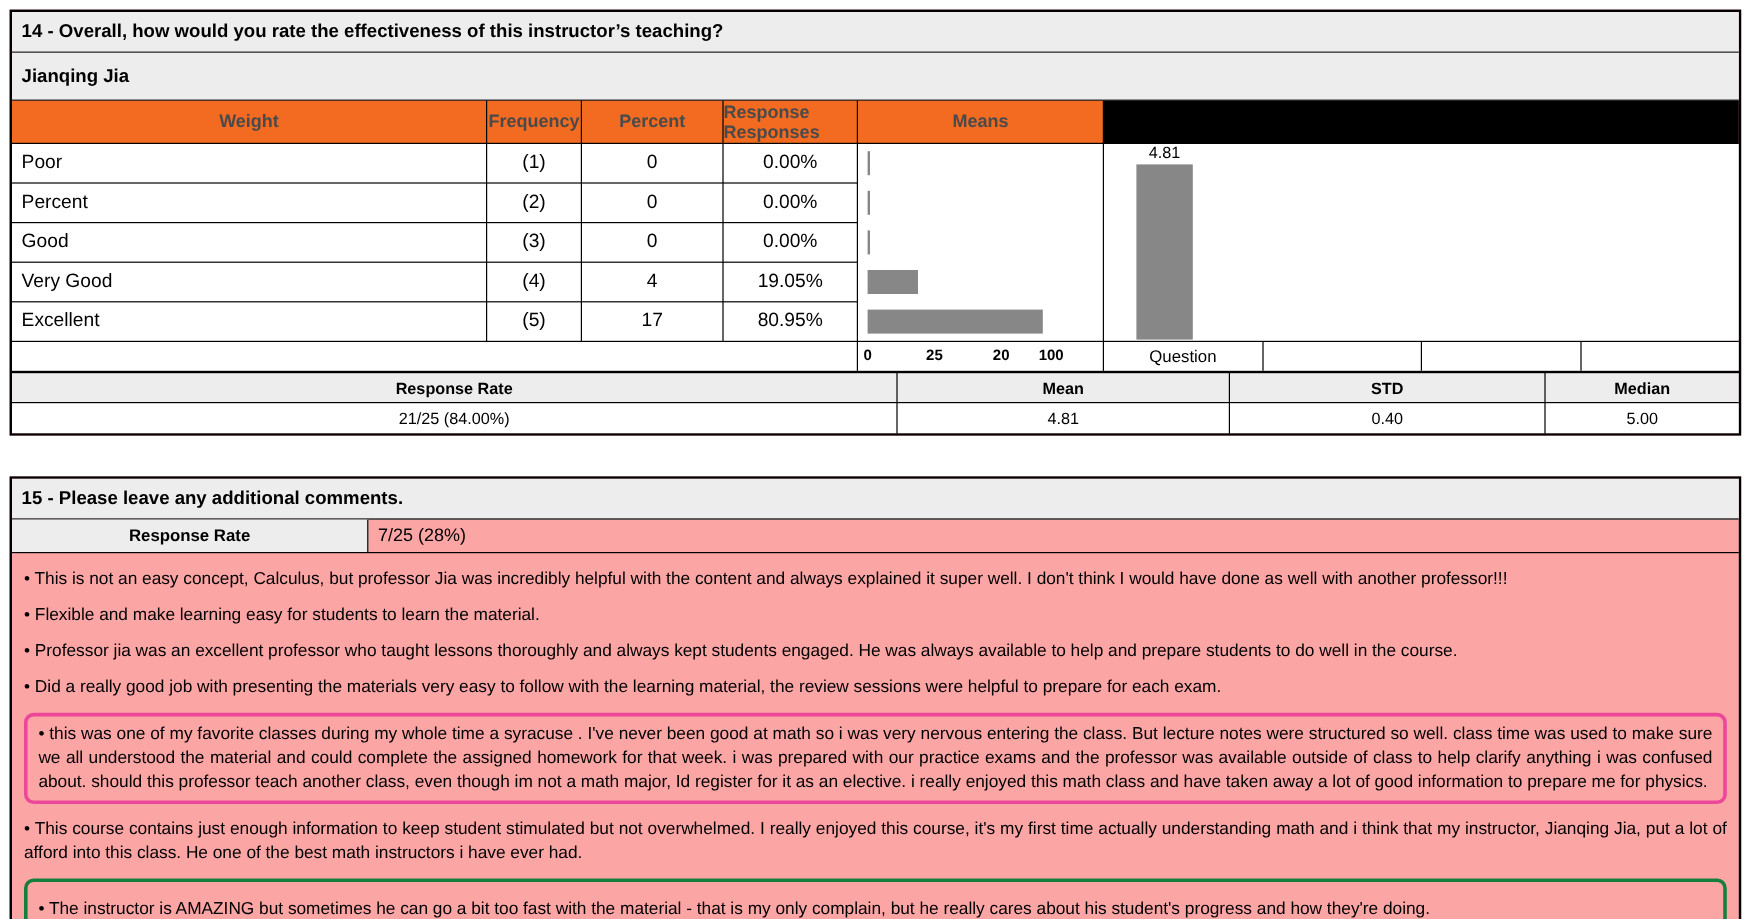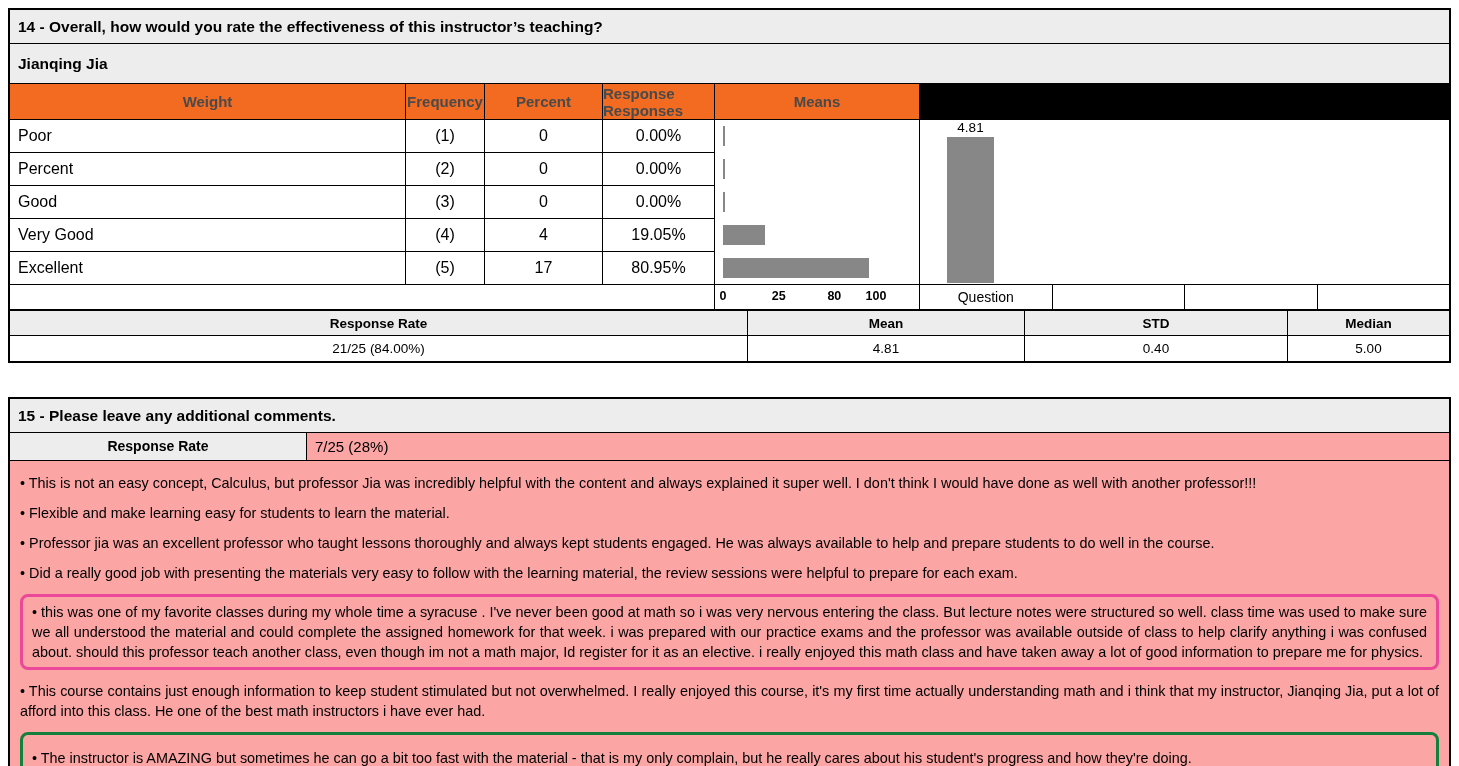--- a/index.html
+++ b/index.html
@@ -105,21 +105,21 @@
       </div>
     <div class="means-cell" style="grid-column:6; grid-row:2 / span 5;">
       <div class="mean-bar-label">4.81</div>
       <div class="mean-bar" id="mean-bar" style="height: 146px;"></div>
     </div>
 
     <div class="cell" style="grid-column:1 / span 4; grid-row:7;"></div>
     <div class="axis-ticks" id="axis-ticks" style="grid-column:5; grid-row:7;">
         <span style="left: 8px;">0</span>
         <span style="left: 63.6667px;">25</span>
-        <span style="left: 119.333px;">80</span>
+        <span style="left: 119.333px;">20</span>
         <span style="left: 161px;">100</span>
       </div>
     <div class="means-axis" style="grid-column:6; grid-row:7;">
       <div>Question</div>
       <div></div>
       <div></div>
       <div></div>
     </div>
   <div class="cell left" style="grid-area: 2 / 1;">Poor</div>
       <div class="cell " style="grid-area: 2 / 2;">(1)</div>

